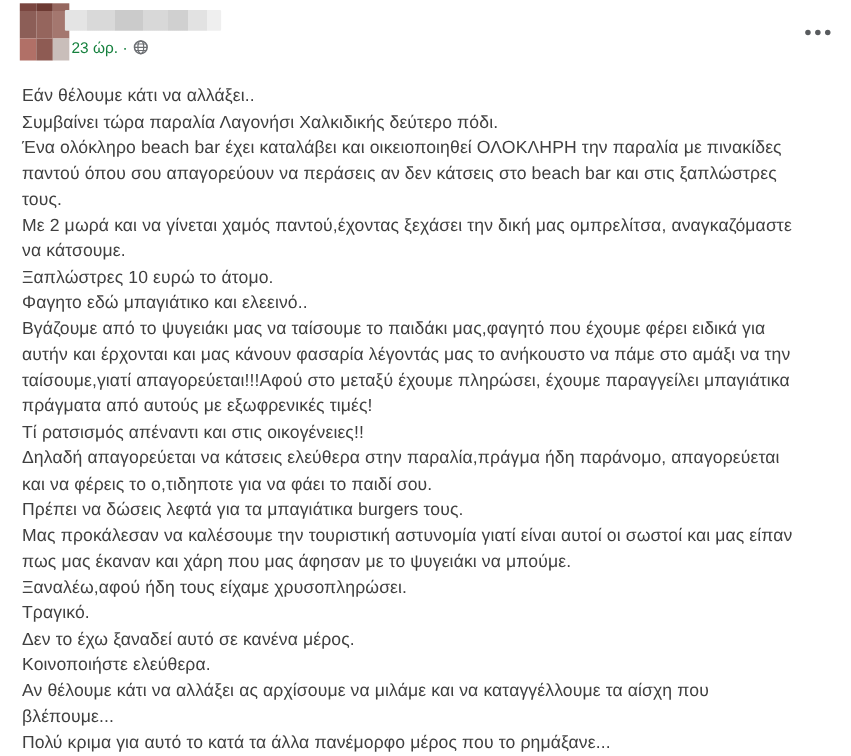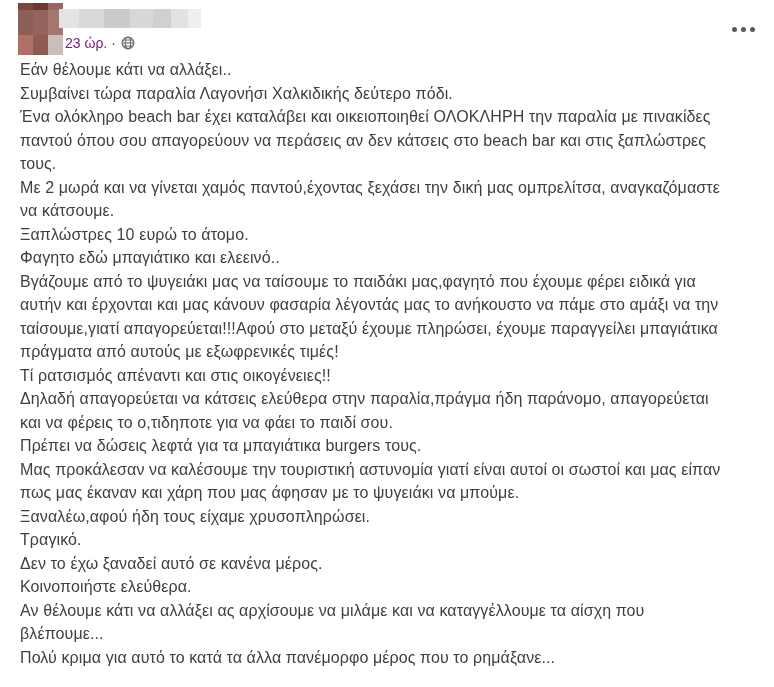--- a/index.html
+++ b/index.html
@@ -57,21 +57,21 @@
     cursor: pointer;
   }
   .meta-row {
     position: absolute;
     left: 65px;
     top: 35px;
     display: flex;
     align-items: center;
     gap: 4px;
     font-size: 14px;
-    color: #701a75;
+    color: #15803d;
   }
   .meta-row .ts { cursor: pointer; }
   .globe {
     display: inline-block;
     width: 14px;
     height: 14px;
     margin-left: 1px;
   }
   .menu-btn {
     position: absolute;
@@ -90,21 +90,21 @@
     width: 5px;
     height: 5px;
     border-radius: 50%;
     background: #585b5e;
     display: inline-block;
   }
   
   .post-text {
     position: absolute;
     left: 20px;
-    top: 58px;
+    top: 76px;
     width: 706px;
     font-size: 16px;
     line-height: 23.5px;
     color: #3f3f3f;
     white-space: pre-line;
     letter-spacing: 0.1px;
   }
 </style>
 </head>
 <body>

